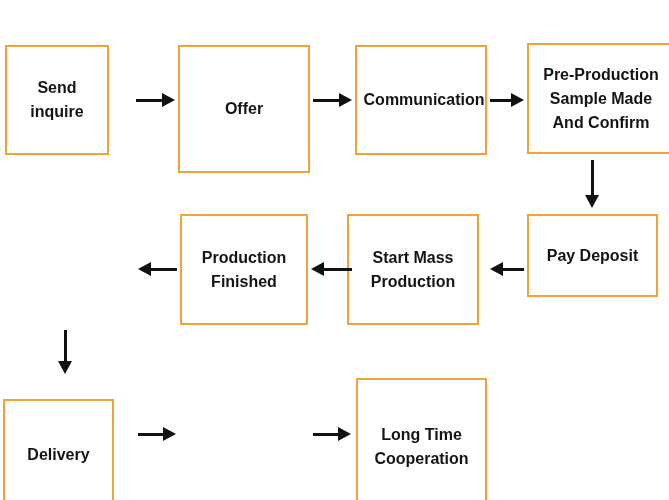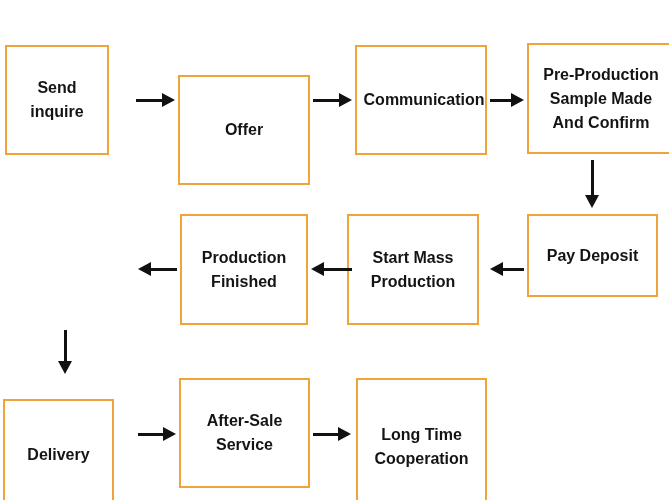--- a/index.html
+++ b/index.html
@@ -71,21 +71,21 @@
   .varrow .shaft { flex: 1 1 auto; width: 3px; background: #111111; }
   .varrow .head-down {
     width: 0; height: 0;
     border-top: 13px solid #111111;
     border-left: 7px solid transparent;
     border-right: 7px solid transparent;
   }
 
   
   .b0  { left: 5px;   top: 45px;  width: 104px; height: 110px; }
-  .b1  { left: 178px; top: 45px;  width: 132px; height: 110px; margin-top: 30px; }
+  .b1  { left: 178px; top: 45px;  width: 132px; height: 128px; }
   .b2  { left: 355px; top: 45px;  width: 132px; height: 110px; padding-left: 8px; }
   .b3  { left: 527px; top: 43px;  width: 148px; height: 111px; }
   .b4  { left: 527px; top: 214px; width: 131px; height: 83px; }
   .b5  { left: 347px; top: 214px; width: 132px; height: 111px; }
   .b6  { left: 180px; top: 214px; width: 128px; height: 111px; }
   .b7  { left: 3px;   top: 214px; width: 132px; height: 111px; }
   .b8  { left: 3px;   top: 399px; width: 111px; height: 112px; }
   .b9  { left: 179px; top: 378px; width: 131px; height: 110px; }
   .b10 { left: 356px; top: 378px; width: 131px; height: 137px; }
 
@@ -114,22 +114,20 @@
 Sample Made
 And Confirm</div>
 
   <div class="flow-box b4">Pay Deposit</div>
   <div class="flow-box b5">Start Mass
 Production</div>
   <div class="flow-box b6">Production
 Finished</div>
 
   <div class="flow-box b8">Delivery</div>
-  <div class="flow-box b9">After-Sale
-Service</div>
   <div class="flow-box b10">Long Time
 Cooperation</div>
 
   <div class="harrow a0">
     <div class="shaft"></div>
     <div class="head-right"></div>
   </div>
   <div class="harrow a1">
     <div class="shaft"></div>
     <div class="head-right"></div>

